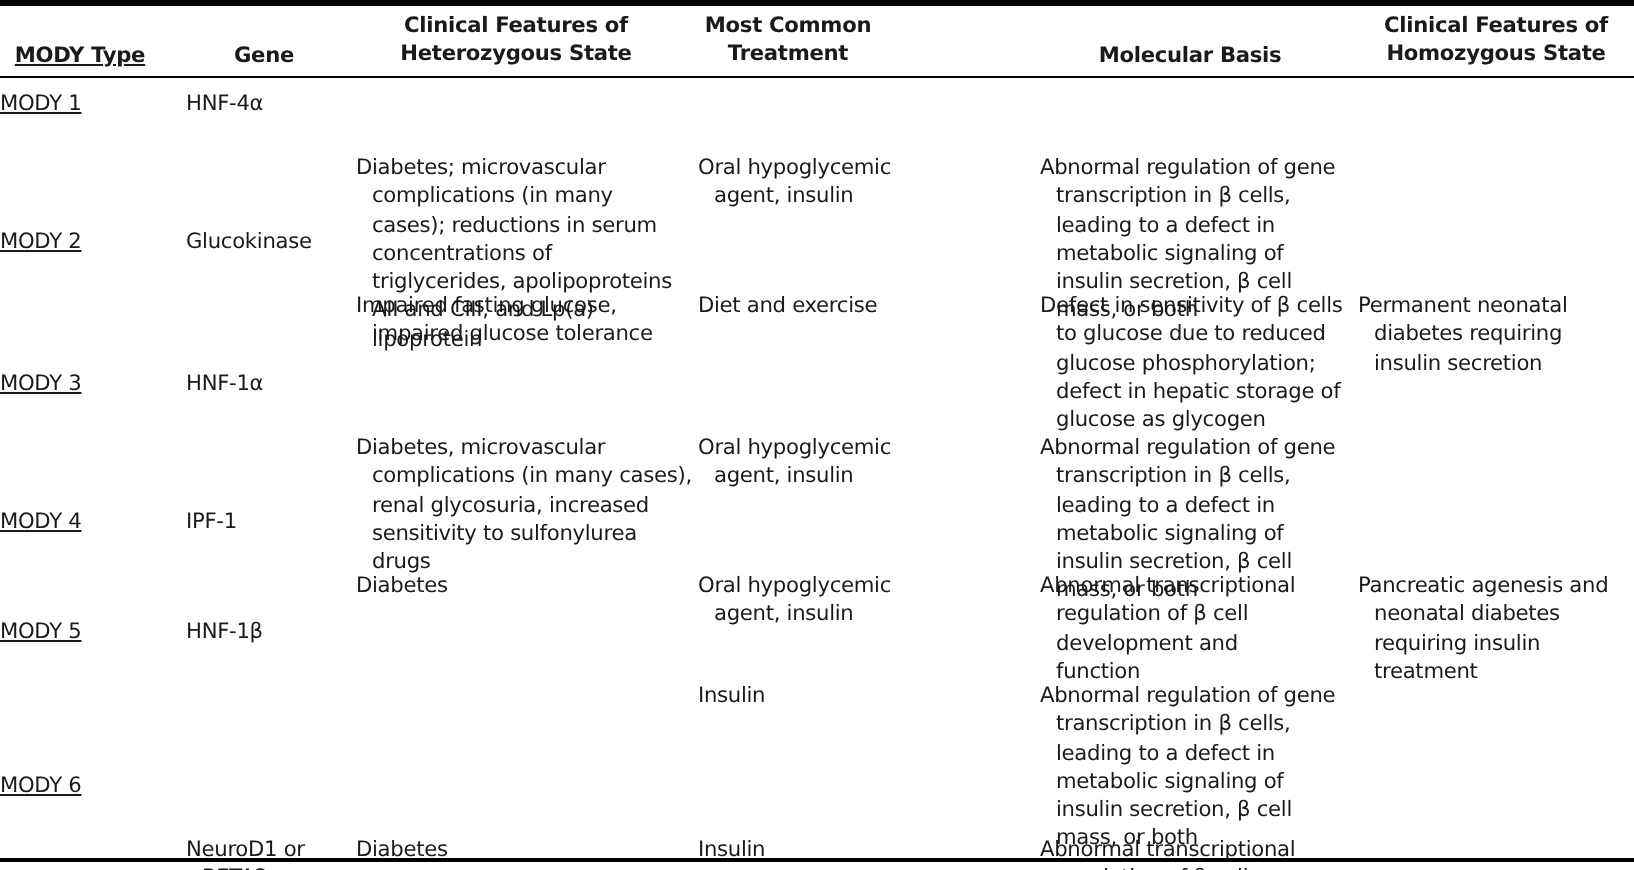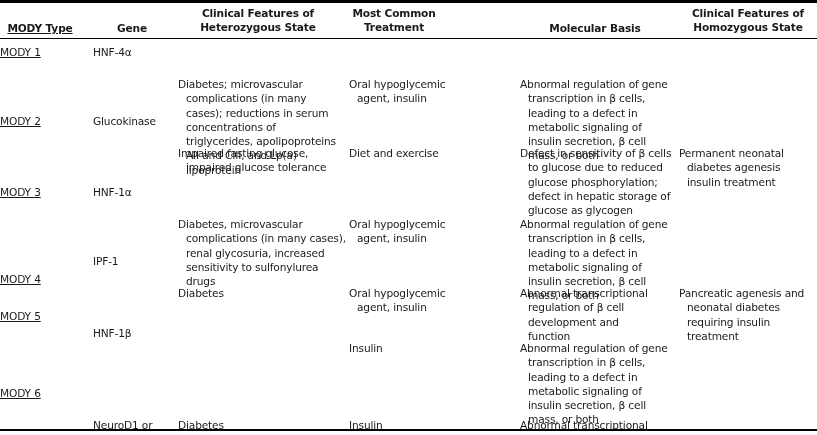--- a/index.html
+++ b/index.html
@@ -38,38 +38,38 @@
   <div class="cell c2 hang" style="top:45px">Diabetes; microvascular complications (in many cases); reductions in serum concentrations of triglycerides, apolipoproteins AII and CIII, and Lp(a) lipoprotein</div>
   <div class="cell c3 hang" style="top:45px">Oral hypoglycemic agent, insulin</div>
   <div class="cell c4 hang" style="top:45px">Abnormal regulation of gene transcription in β cells, leading to a defect in metabolic signaling of insulin secretion, β cell mass, or both</div>
   <div class="cell c5 hang" style="top:45px"></div>
 
   <div class="cell c0" style="top:114px">MODY 2</div>
   <div class="cell c1" style="top:114px">Glucokinase</div>
   <div class="cell c2 hang" style="top:114px;width:160px">Impaired fasting glucose, impaired glucose tolerance</div>
   <div class="cell c3 hang" style="top:114px">Diet and exercise</div>
   <div class="cell c4 hang" style="top:114px">Defect in sensitivity of β cells to glucose due to reduced glucose phosphorylation; defect in hepatic storage of glucose as glycogen</div>
-  <div class="cell c5 hang" style="top:114px;width:126px">Permanent neonatal diabetes agenesis insulin treatment</div>
+  <div class="cell c5 hang" style="top:114px;width:126px">Permanent neonatal diabetes requiring insulin secretion</div>
 
   <div class="cell c0" style="top:185px">MODY 3</div>
   <div class="cell c1" style="top:185px">HNF-1α</div>
   <div class="cell c2 hang" style="top:185px;width:160px">Diabetes, microvascular complications (in many cases), renal glycosuria, increased sensitivity to sulfonylurea drugs</div>
   <div class="cell c3 hang" style="top:185px">Oral hypoglycemic agent, insulin</div>
   <div class="cell c4 hang" style="top:185px">Abnormal regulation of gene transcription in β cells, leading to a defect in metabolic signaling of insulin secretion, β cell mass, or both</div>
   <div class="cell c5 hang" style="top:185px"></div>
 
-  <div class="cell c0" style="top:272px">MODY 4</div>
+  <div class="cell c0" style="top:254px">MODY 4</div>
   <div class="cell c1" style="top:254px">IPF-1</div>
   <div class="cell c2 hang" style="top:254px">Diabetes</div>
   <div class="cell c3 hang" style="top:254px">Oral hypoglycemic agent, insulin</div>
   <div class="cell c4 hang" style="top:254px;width:135px">Abnormal transcriptional regulation of β cell development and function</div>
   <div class="cell c5 hang" style="top:254px;width:126px">Pancreatic agenesis and neonatal diabetes requiring insulin treatment</div>
 
   <div class="cell c0" style="top:309px">MODY 5</div>
-  <div class="cell c1" style="top:326px">HNF-1β</div>
+  <div class="cell c1" style="top:309px">HNF-1β</div>
   <div class="cell c3 hang" style="top:309px">Insulin</div>
   <div class="cell c4 hang" style="top:309px">Abnormal regulation of gene transcription in β cells, leading to a defect in metabolic signaling of insulin secretion, β cell mass, or both</div>
   <div class="cell c5 hang" style="top:309px"></div>
 
   <div class="cell c0" style="top:386px">MODY 6</div>
   <div class="cell c1 hang" style="top:386px;width:72px">NeuroD1 or BETA2</div>
   <div class="cell c2 hang" style="top:386px">Diabetes</div>
   <div class="cell c3 hang" style="top:386px">Insulin</div>
   <div class="cell c4 hang" style="top:386px;width:135px">Abnormal transcriptional regulation of β cell development and function</div>
   <div class="cell c5 hang" style="top:386px"></div>

